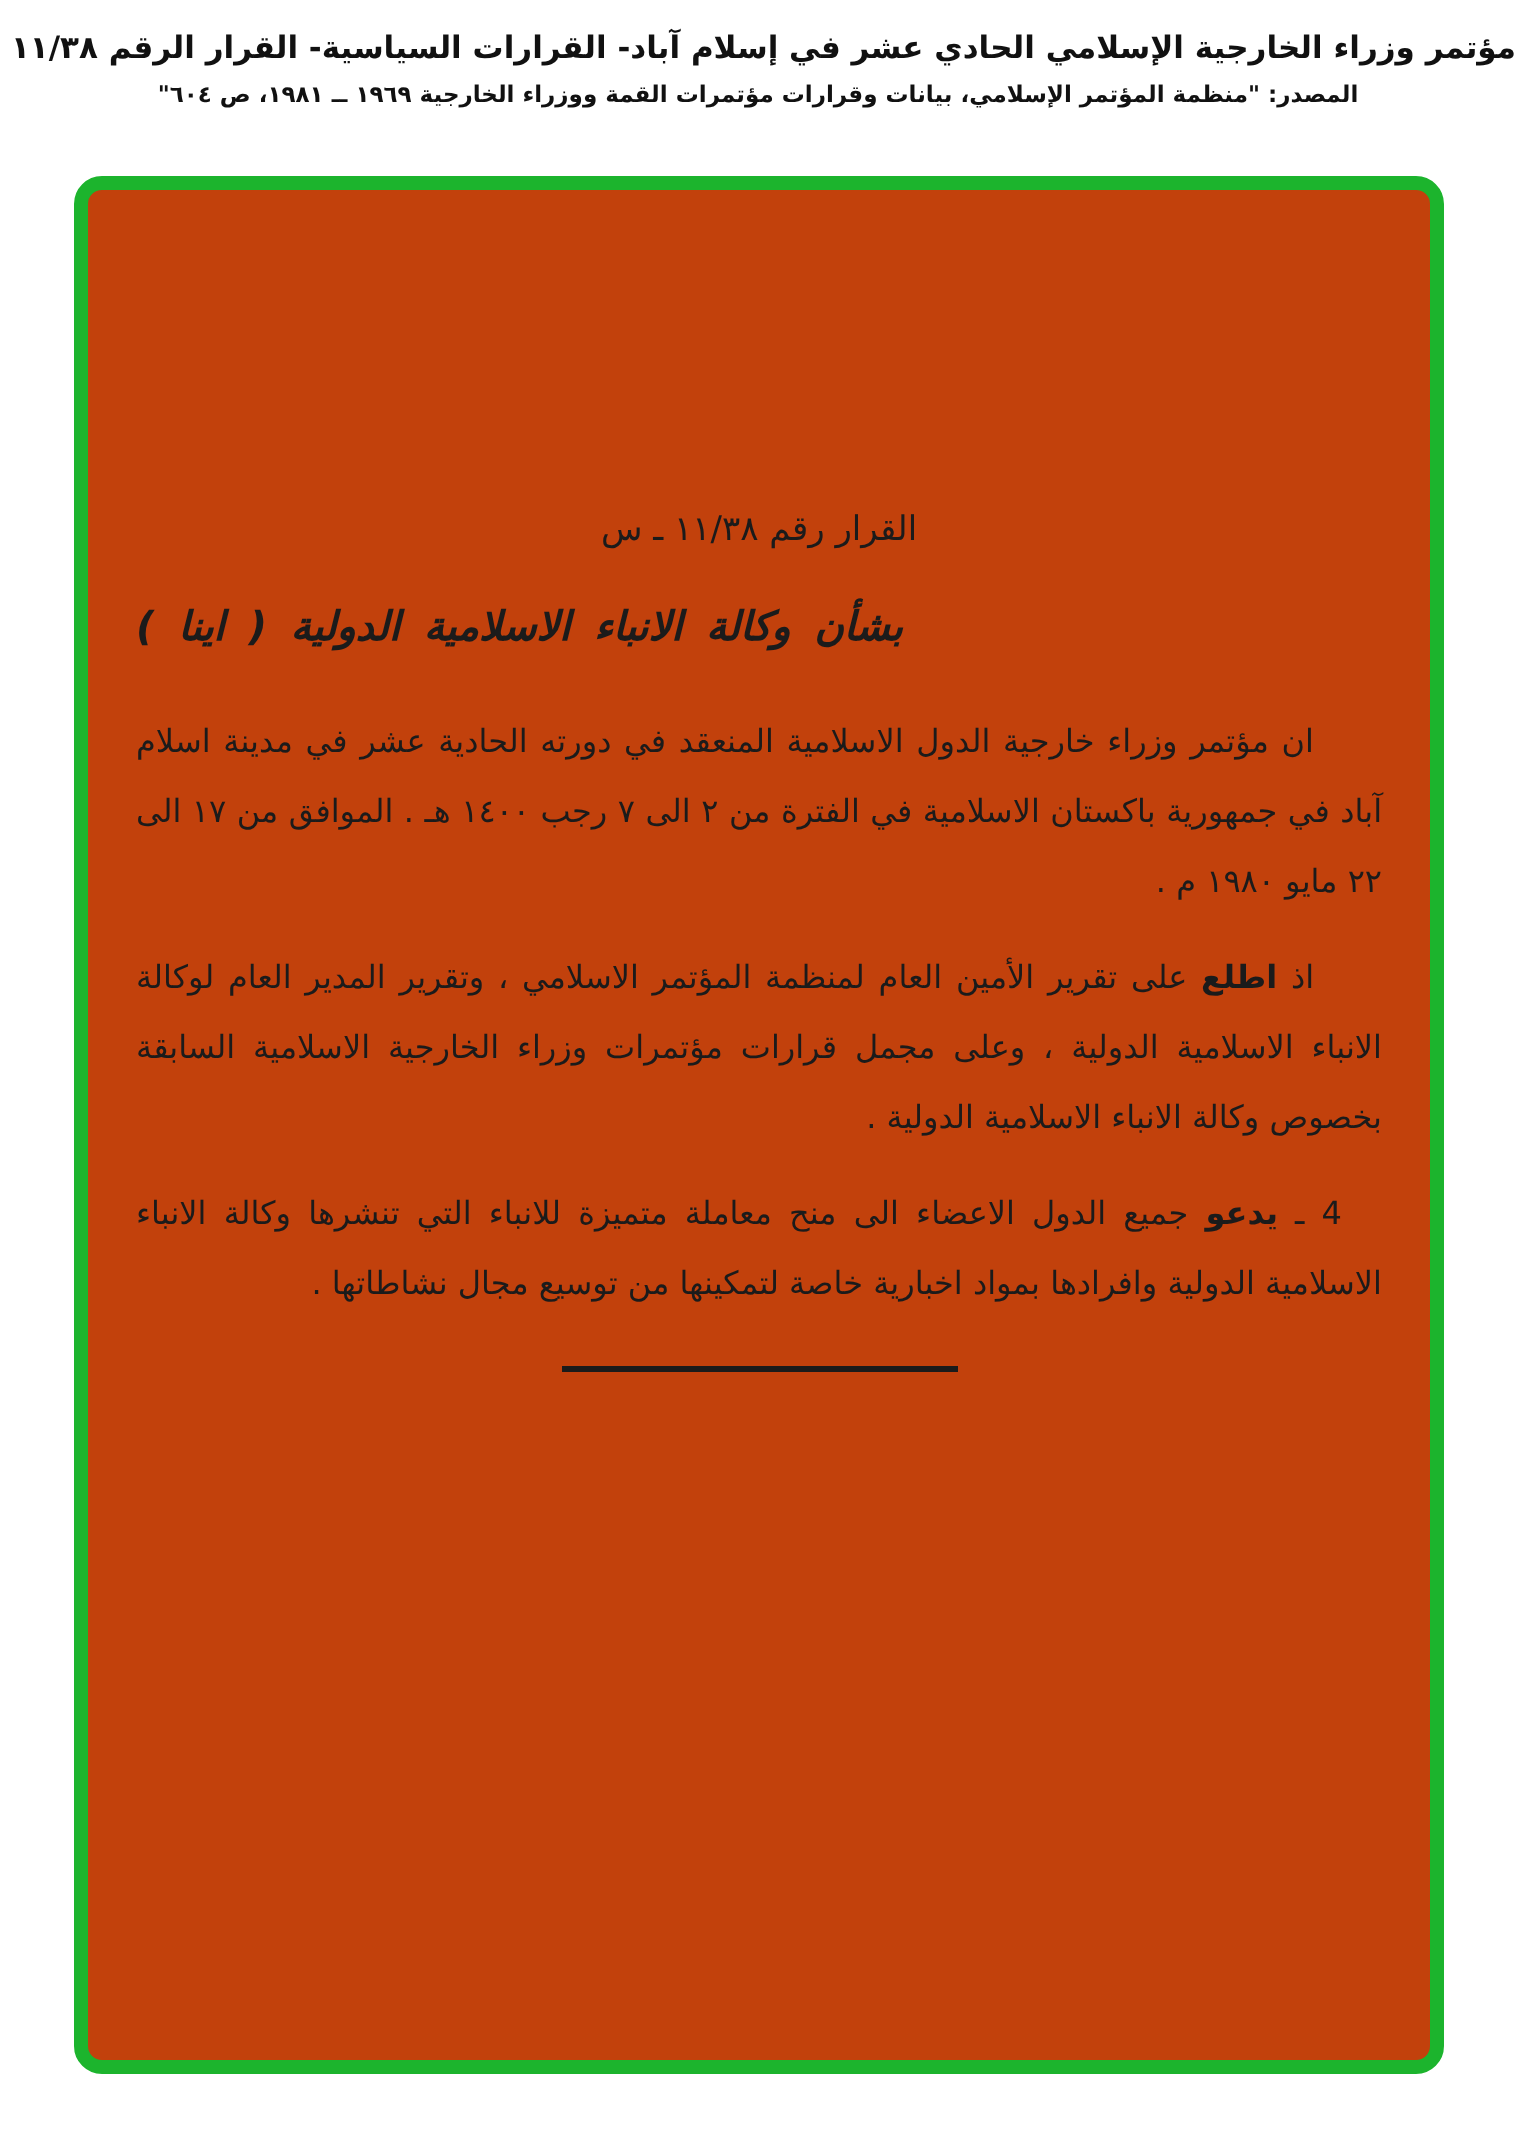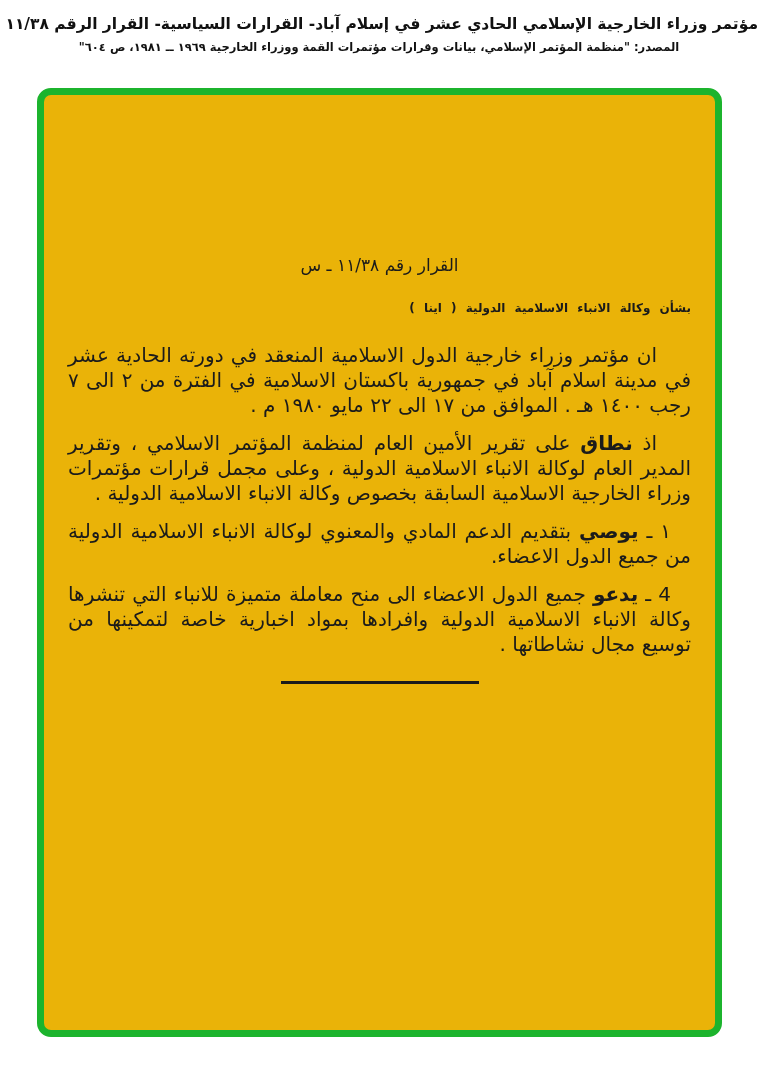--- a/index.html
+++ b/index.html
@@ -42,42 +42,43 @@
     color: #111;
   }
   .green-box {
     position: absolute;
     left: 37px;
     top: 88px;
     width: 685px;
     height: 949px;
     border: 7px solid var(--border-green);
     border-radius: 14px;
-    background: #eab308;
+    background: #c2410c;
   }
   .doc {
     direction: rtl;
     padding: 160px 24px 0 24px;
   }
   .res-num {
     text-align: center;
     font-size: 17px;
     margin: 0 0 26px 0;
   }
   .res-title {
-    text-align: right;
-    font-size: 12px;
+    text-align: left;
+    font-size: 20px;
     font-weight: bold;
     word-spacing: 5px;
     margin: 0 0 28px 0;
+    font-style: italic;
   }
   .para {
     margin: 0 0 13px 0;
-    font-size: 20px;
-    line-height: 25px;
+    font-size: 16px;
+    line-height: 35px;
     text-align: justify;
     text-indent: 34px;
     color: var(--text-color);
   }
   .para.item { text-indent: 20px; }
   .para b, .para .verb { font-weight: bold; }
   .divider {
     width: 198px;
     height: 0;
     border-top: 3px solid #1b1b1b;
@@ -96,24 +97,23 @@
 
   <div class="green-box">
     <div class="doc">
 
       <div class="res-num">القرار رقم ١١/٣٨ ـ س</div>
 
       <div class="res-title">بشأن وكالة الانباء الاسلامية الدولية ( اينا )</div>
 
       <p class="para">ان مؤتمر وزراء خارجية الدول الاسلامية المنعقد في دورته الحادية عشر في مدينة اسلام آباد في جمهورية باكستان الاسلامية في الفترة من ٢ الى ٧ رجب ١٤٠٠ هـ . الموافق من ١٧ الى ٢٢ مايو ١٩٨٠ م .</p>
 
-      <p class="para"><span>اذ</span> <b>نطاق</b> <span>على تقرير الأمين العام لمنظمة المؤتمر الاسلامي ، وتقرير المدير العام لوكالة الانباء الاسلامية الدولية ، وعلى مجمل قرارات مؤتمرات وزراء الخارجية الاسلامية السابقة بخصوص وكالة الانباء الاسلامية الدولية .</span></p>
+      <p class="para"><span>اذ</span> <b>اطلع</b> <span>على تقرير الأمين العام لمنظمة المؤتمر الاسلامي ، وتقرير المدير العام لوكالة الانباء الاسلامية الدولية ، وعلى مجمل قرارات مؤتمرات وزراء الخارجية الاسلامية السابقة بخصوص وكالة الانباء الاسلامية الدولية .</span></p>
 
 
-      <p class="para item"><span>١ ـ</span> <b class="verb">يوصي</b> <span>بتقديم الدعم المادي والمعنوي لوكالة الانباء الاسلامية الدولية من جميع الدول الاعضاء.</span></p>
 
       <p class="para item"><span>4 ـ</span> <b class="verb">يدعو</b> <span>جميع الدول الاعضاء الى منح معاملة متميزة للانباء التي تنشرها وكالة الانباء الاسلامية الدولية وافرادها بمواد اخبارية خاصة لتمكينها من توسيع مجال نشاطاتها .</span></p>
 
 
 
       <div class="divider"></div>
 
     </div>
   </div>
 

